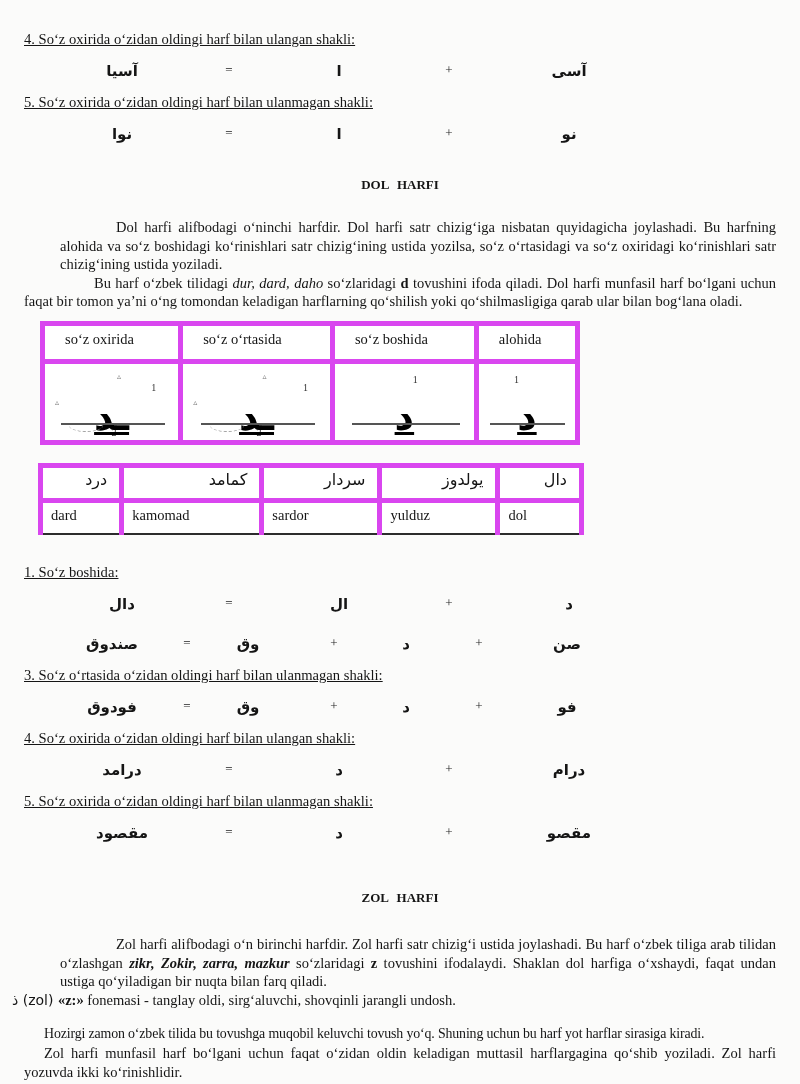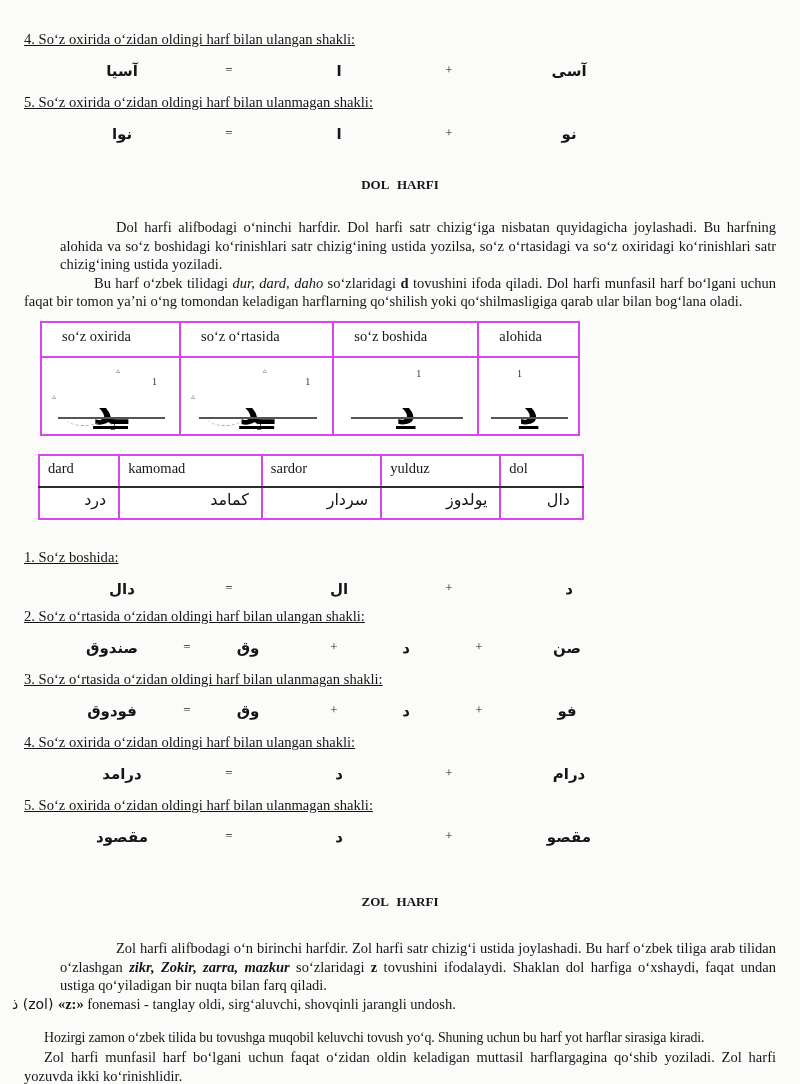--- a/index.html
+++ b/index.html
@@ -23,21 +23,21 @@
   .heading { text-align:center; font-weight:bold; font-size:13px; margin:15px; word-spacing:5px; }
 
   .para { font-size:14.5px; line-height:18.6px; text-align:justify; margin:0; }
   .ind56 { text-indent:56px;margin-left:36px; } .ind70 { text-indent:70px; } .ind20 { text-indent:20px; }
   .bi { font-weight:bold; font-style:italic; }
   .b { font-weight:bold; }
   .i { font-style:italic; }
   .tight { font-size:13.9px; letter-spacing:-0.15px; }
 
   table { border-collapse:collapse; background:#fff; }
-  td { border:2px solid #d946ef; font-size:14.5px; vertical-align:top; }
+  td { border:5px solid #d946ef; font-size:14.5px; vertical-align:top; }
 
   .forms-table { margin-left:16px; width:540px; }
   .forms-table td.hdr { height:22px; padding:5px 4px 6px 20px; }
   .forms-table td.img { height:76px; padding:0; }
 
   .callig { position:relative; height:76px; }
   .baseline-line { position:absolute; left:12%; right:10%; bottom:15px; height:2px; background:#555; }
   .big-glyph { position:absolute; left:50%; transform:translateX(-50%); bottom:4px;
     font-family:"DejaVu Sans", sans-serif; font-weight:bold; font-size:38px; line-height:1; color:#000;text-decoration:underline; }
   .stroke-num { position:absolute; font-size:10px; color:#333; font-family:"Liberation Serif", serif; }
@@ -138,51 +138,50 @@
       </td>
     </tr>
   </tbody>
     </table>
 
   <div class="gap18"></div>
 
   <table class="words-table">
     <tbody>
         <tr>
+      <td class="arb">درد</td>
+      <td class="arb">كمامد</td>
+      <td class="arb">سردار</td>
+      <td class="arb">يولدوز</td>
+      <td class="arb">دال</td>
+    </tr>
+    <tr>
       <td class="hdr">dard</td>
       <td class="hdr">kamomad</td>
       <td class="hdr">sardor</td>
       <td class="hdr">yulduz</td>
       <td class="hdr">dol</td>
     </tr>
-    <tr>
-      <td class="arb">درد</td>
-      <td class="arb">كمامد</td>
-      <td class="arb">سردار</td>
-      <td class="arb">يولدوز</td>
-      <td class="arb">دال</td>
-    </tr>
   </tbody>
     </table>
 
   <div style="height:28px;"></div>
 
   <div>
     <p class="item-label">1. So‘z boshida:</p>
     <div class="eqrow eq5" style="height:40px;">
       <span class="ar t0">دال</span>
       <span class="op t1">=</span>
       <span class="ar t2">ال</span>
       <span class="op t3">+</span>
       <span class="ar t4">د</span>
     </div>
   </div>
 
   <div>
-    <p class="item-label">2. So‘z o‘rtasida o‘zidan oldingi harf  bilan ulangan shakli:</p>
     <div class="eqrow eq7">
       <span class="ar t0">صندوق</span>
       <span class="op t1">=</span>
       <span class="ar t2">وق</span>
       <span class="op t3">+</span>
       <span class="ar t4">د</span>
       <span class="op t5">+</span>
       <span class="ar t6 raised">صن</span>
     </div>
   </div>

